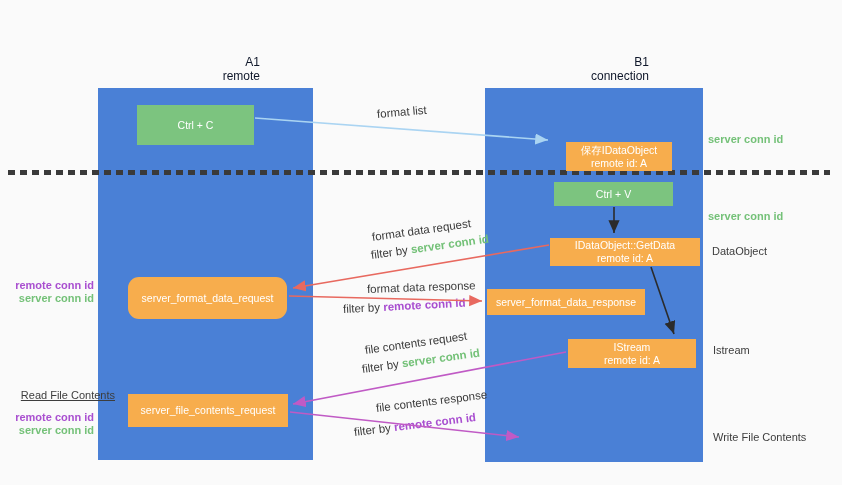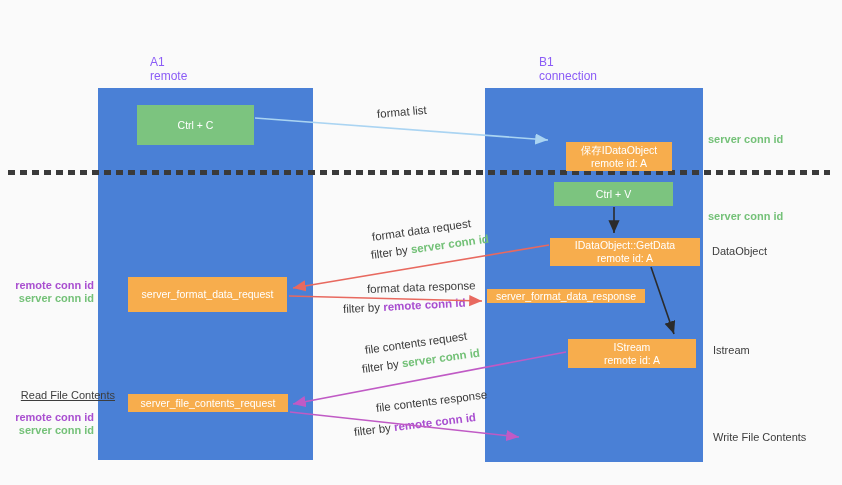--- a/index.html
+++ b/index.html
@@ -13,21 +13,21 @@
     --arr-red:#e8695f;
     --arr-magenta:#c05ac5;
     --arr-blue:#aad4f2;
     --arr-black:#2b2b2b;
   }
   html,body{margin:0;padding:0;}
   body{background:#e9e9e9;font-family:"Liberation Sans",sans-serif;}
   .canvas{position:relative;width:842px;height:485px;background:var(--bg);overflow:hidden;color:var(--ink);}
   .abs{position:absolute;}
   .title{left:330px;top:10px;width:170px;text-align:center;font-size:16px;line-height:20px;color:#3a3a3a;}
-  .colhead{top:55px;text-align:left;font-size:12px;line-height:14px;color:#8b5cf6;}
+  .colhead{top:55px;text-align:right;font-size:12px;line-height:14px;color:#0f172a;}
   .column{background:var(--blue);}
   .node{display:flex;align-items:center;justify-content:center;text-align:center;color:#fff;font-size:10.5px;line-height:13px;white-space:nowrap;}
   .node.green{background:var(--green);}
   .node.orange{background:var(--orange);}
   .dotline{left:8px;top:170px;width:822px;height:5px;
     background:repeating-linear-gradient(90deg,#3a3a3a 0 7px,transparent 7px 12px);}
   .alabel{font-size:11.5px;color:#3b3b3b;white-space:nowrap;transform:rotate(var(--rot,0deg));transform-origin:0 50%;}
   .sidelabel{font-size:11px;line-height:13px;white-space:nowrap;}
   .greenTxt{color:var(--lbl-green);font-weight:bold;}
   .purpleTxt{color:var(--lbl-purple);font-weight:bold;}
@@ -69,36 +69,36 @@
     <span>Ctrl + V</span>
   </div>
 
   <div class="abs node orange" style="left:550px;top:238px;width:150px;height:28px;">
     <div>
       <div>IDataObject::GetData</div>
       <div>remote id: A</div>
     </div>
   </div>
 
-  <div class="abs node orange" style="left:128px;top:277px;width:159px;height:35px;">
+  <div class="abs node orange" style="left:128px;top:277px;width:159px;height:42px;border-radius:11px;">
     <span>server_format_data_request</span>
   </div>
 
-  <div class="abs node orange" style="left:487px;top:289px;width:158px;height:14px;">
+  <div class="abs node orange" style="left:487px;top:289px;width:158px;height:26px;">
     <span>server_format_data_response</span>
   </div>
 
   <div class="abs node orange" style="left:568px;top:339px;width:128px;height:29px;">
     <div>
       <div>IStream</div>
       <div>remote id: A</div>
     </div>
   </div>
 
-  <div class="abs node orange" style="left:128px;top:394px;width:160px;height:18px;">
+  <div class="abs node orange" style="left:128px;top:394px;width:160px;height:33px;">
     <span>server_file_contents_request</span>
   </div>
 
 
   <div class="abs alabel" style="left:377px;top:108px;--rot:-5deg;">format list</div>
 
   <div class="abs alabel" style="left:372px;top:231px;--rot:-8deg;">format data request</div>
   <div class="abs alabel" style="left:371px;top:249px;--rot:-8deg;">
     <span>filter by</span>
     <span class="greenTxt">server conn id</span>

